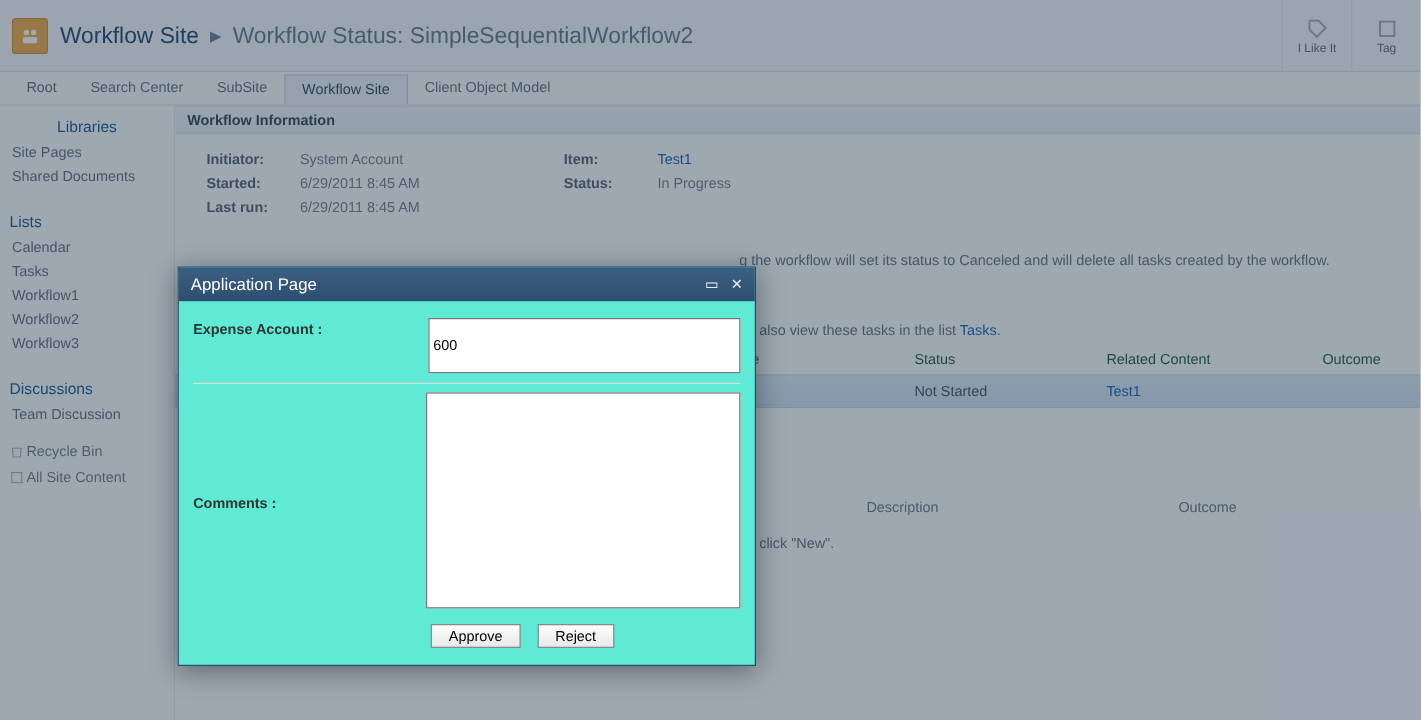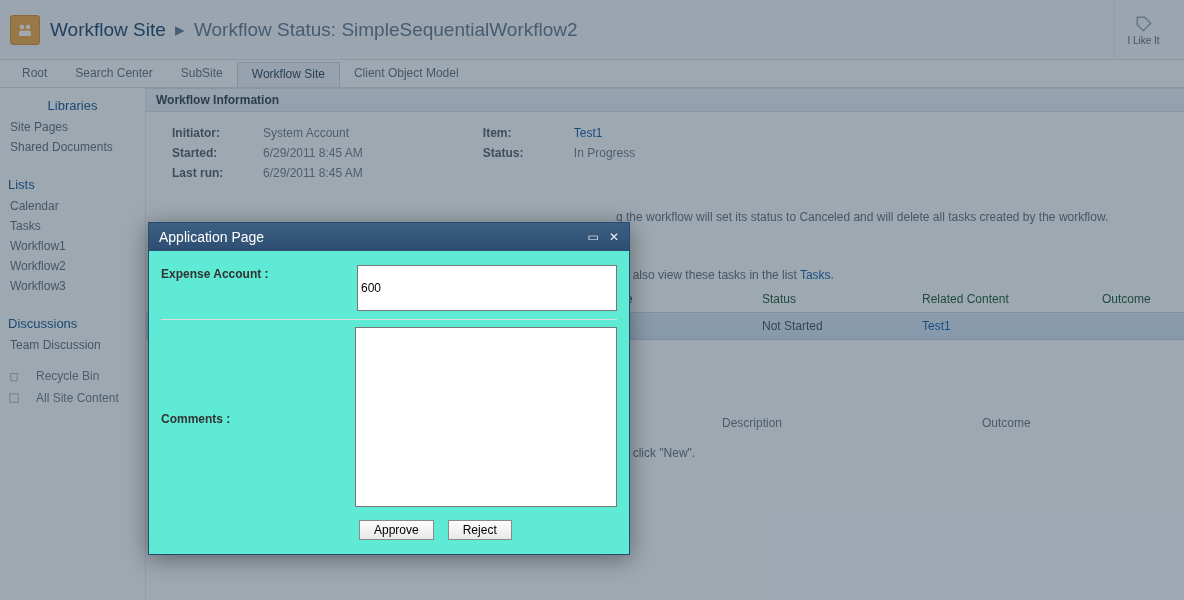--- a/index.html
+++ b/index.html
@@ -31,21 +31,21 @@
     border-radius: 3px;
     margin-right: 10px;
     display:flex; align-items:center; justify-content:center;
   }
   .site-icon svg { width:18px; height:18px; }
   .title-text { font-size: 19px; color:#3b4a5a; }
   .title-text .site-link { color:#143f6c; }
   .title-text .sep { color:#5c788f; margin:0 4px; }
   .title-text .page-name { color:#5b7389; }
   .ribbon-actions {
-    position:absolute; right:12px; top:0; height:60px;
+    position:absolute; right:0; top:0; height:60px;
     display:flex; border-left:0;
   }
   .ribbon-btn {
     width:58px; text-align:center; font-size:10px; color:#55606b;
     display:flex; flex-direction:column; align-items:center; justify-content:center;
     border-left:1px solid #e6e9ec;
     cursor:pointer;
   }
   .ribbon-btn svg { width:18px; height:18px; margin-bottom:2px; opacity:.75; }
 
@@ -74,31 +74,31 @@
     border-right:1px solid #e5e8eb;
   }
   .leftnav .nav-header {
     color:#0b4f8a; font-size:13px; margin:10px 0 4px 0;
   }
   .leftnav .nav-header:first-child { margin-top:0;text-align:center; }
   .leftnav .nav-item {
     color:#5b6975; padding:3px 0 3px 2px; cursor:pointer;
   }
   .leftnav .nav-divider { height:10px; }
-  .leftnav .utility { display:flex; align-items:center; gap:16px; color:#6a7681; padding:4px 0; cursor:pointer; }
+  .leftnav .utility { display:flex; align-items:center; gap:2px; color:#6a7681; padding:4px 0; cursor:pointer; }
   .leftnav .utility svg { width:12px; height:12px; opacity:.7; }
 
   .content { flex:1; background:#fcfdfe; overflow:hidden; }
   .section-bar {
     background:linear-gradient(#f0f5fa,#e7eef5);
     border-top:1px solid #d6dee7; border-bottom:1px solid #d6dee7;
     font-weight:bold; color:#2b3a47; padding:4px 10px; font-size:12px;
   }
   .info-block { padding:14px 26px; display:flex; gap:120px; color:#5c6a74; }
-  .info-col .row { display:flex; margin-bottom:6px;gap:13px; }
+  .info-col .row { display:flex; margin-bottom:6px; }
   .info-col .label { width:78px; font-weight:bold; color:#4d5a64; }
   .info-col .val { color:#6c7882; }
   .info-col .val.link { color:#0b5aa6; cursor:pointer; }
 
   .plain-text { padding:10px 26px; color:#5b6a75; font-size:12px; }
   .subhead { padding:4px 26px; font-size:12px; color:#5b6974; }
   .subhead .link { color:#0b5aa6; }
 
   .task-header, .task-row {
     display:grid;
@@ -188,20 +188,26 @@
     <span class="sep">▸</span>
     <span class="page-name">Workflow Status:</span>
     <span class="page-name">SimpleSequentialWorkflow2</span>
   </div>
   <div class="ribbon-actions">
     <div class="ribbon-btn">
       <svg viewBox="0 0 24 24">
           <path d="M3 3h10l8 8-10 10-8-8z" fill="none" stroke="#7a8894" stroke-width="2"></path>
         </svg>
       <span>I Like It</span>
+    </div>
+    <div class="ribbon-btn">
+      <svg viewBox="0 0 24 24">
+          <rect x="4" y="4" width="16" height="16" fill="none" stroke="#7a8894" stroke-width="2"></rect>
+        </svg>
+      <span>Tag</span>
     </div>
   </div>
 </div>
 
 <div class="top-tabs" id="top-tabs">
     <div class="tab">Root</div>
     <div class="tab">Search Center</div>
     <div class="tab">SubSite</div>
     <div class="tab active">Workflow Site</div>
     <div class="tab">Client Object Model</div>

